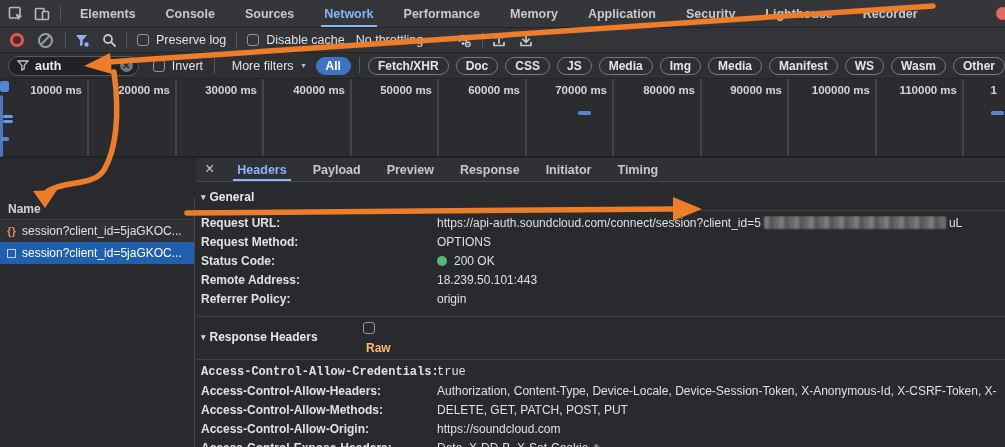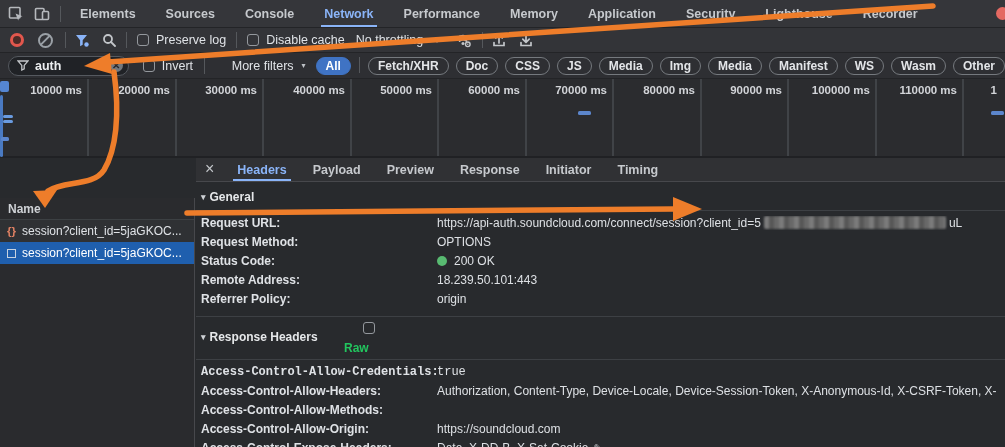--- a/index.html
+++ b/index.html
@@ -94,21 +94,21 @@
     background:#58ba71; margin-right:7px; vertical-align:-1px; }
   .redacted { display:inline-block; width:182px; height:13px; margin:0 3px; vertical-align:-2px;
     border-radius:2px;
     background:repeating-linear-gradient(90deg,#7b7b7b 0 5px,#575757 5px 10px,#686868 10px 15px),
                repeating-linear-gradient(0deg,rgba(255,255,255,.10) 0 4px,rgba(0,0,0,.18) 4px 8px);
     filter:blur(1.2px); }
   .rh-head { position:relative; height:42px; }
   .rh-title { position:absolute; left:5px; top:13px; display:flex; gap:4px; align-items:center;
     font-weight:700; color:#e6e8ea; }
   .raw-chk { position:absolute; left:167px; top:5px; }
-  .raw-label { position:absolute; left:148px; top:24px; font-weight:600; color:#22c55e; }
+  .raw-label { position:absolute; left:170px; top:24px; font-weight:600; color:#fdba74; }
   .pencil { color:#b5b8bc; font-size:11px; margin-left:5px; }
   
   .arrows { position:absolute; inset:0; z-index:99; pointer-events:none; }
 </style>
 </head>
 <body>
 
 <div class="tabbar">
   <div class="tb-icons">
     <span class="icon-btn">
@@ -119,22 +119,22 @@
     </span>
     <span class="icon-btn">
       <svg width="16" height="16" viewBox="0 0 16 16">
         <rect x="1.5" y="2.5" width="8.5" height="11" rx="1" fill="none" stroke="#b6b9bd" stroke-width="1.6"></rect>
         <rect x="8.5" y="5.5" width="6" height="8" rx="1" fill="#35363a" stroke="#b6b9bd" stroke-width="1.6"></rect>
       </svg>
     </span>
   </div>
   <div class="tb-divider"></div>
   <div class="tab">Elements</div>
+  <div class="tab">Console</div>
   <div class="tab">Sources</div>
-  <div class="tab">Console</div>
   <div class="tab selected">Network</div>
   <div class="tab">Performance</div>
   <div class="tab">Memory</div>
   <div class="tab">Application</div>
   <div class="tab">Security</div>
   <div class="tab">Lighthouse</div>
   <div class="tab">Recorder</div>
   <div class="error-badge"></div>
 </div>
 
@@ -192,21 +192,21 @@
       <svg width="12" height="11" viewBox="0 0 12 11">
         <path d="M1 1h10l-3.8 4.4v3.4l-2.4 1.2V5.4Z" fill="none" stroke="#c3c6ca" stroke-width="1.3"></path>
       </svg>
     </span>
     <input class="filter-input" value="auth" style="">
     <span class="clear-x">✕</span>
   </div>
   <div class="chk" style="margin-left:14px;"></div>
   <span class="tb-label">Invert</span>
   <div class="tb-divider" style="margin:0 11px;"></div>
-  <span class="tb-label" style="margin-left:16px;">More filters</span>
+  <span class="tb-label" style="margin-left:6px;">More filters</span>
   <span class="ddcaret" style="margin-left:8px;">▾</span>
   <div class="chips">
     <span class="chip sel">All</span>
     <div class="tb-divider" style="margin:0 1px;"></div>
     <span class="chip">Fetch/XHR</span>
     <span class="chip">Doc</span>
     <span class="chip">CSS</span>
     <span class="chip">JS</span>
     <span class="chip">Media</span>
     <span class="chip">Img</span>
@@ -316,20 +316,21 @@
   <div class="kv" style="margin-top:2px;font-family:Liberation Mono, monospace;">
     <span class="k">Access-Control-Allow-Credentials:</span>
     <span class="v">true</span>
   </div>
   <div class="kv">
     <span class="k">Access-Control-Allow-Headers:</span>
     <span class="v">Authorization, Content-Type, Device-Locale, Device-Session-Token, X-Anonymous-Id, X-CSRF-Token, X-</span>
   </div>
   <div class="kv">
     <span class="k">Access-Control-Allow-Methods:</span>
+    <span class="v">DELETE, GET, PATCH, POST, PUT</span>
   </div>
   <div class="kv">
     <span class="k">Access-Control-Allow-Origin:</span>
     <span class="v">https://soundcloud.com</span>
   </div>
   <div class="kv">
     <span class="k">Access-Control-Expose-Headers:</span>
     <span class="v"><span>Date, X-DD-B, X-Set-Cookie</span><span class="pencil">✎</span></span>
   </div>
 </div>

